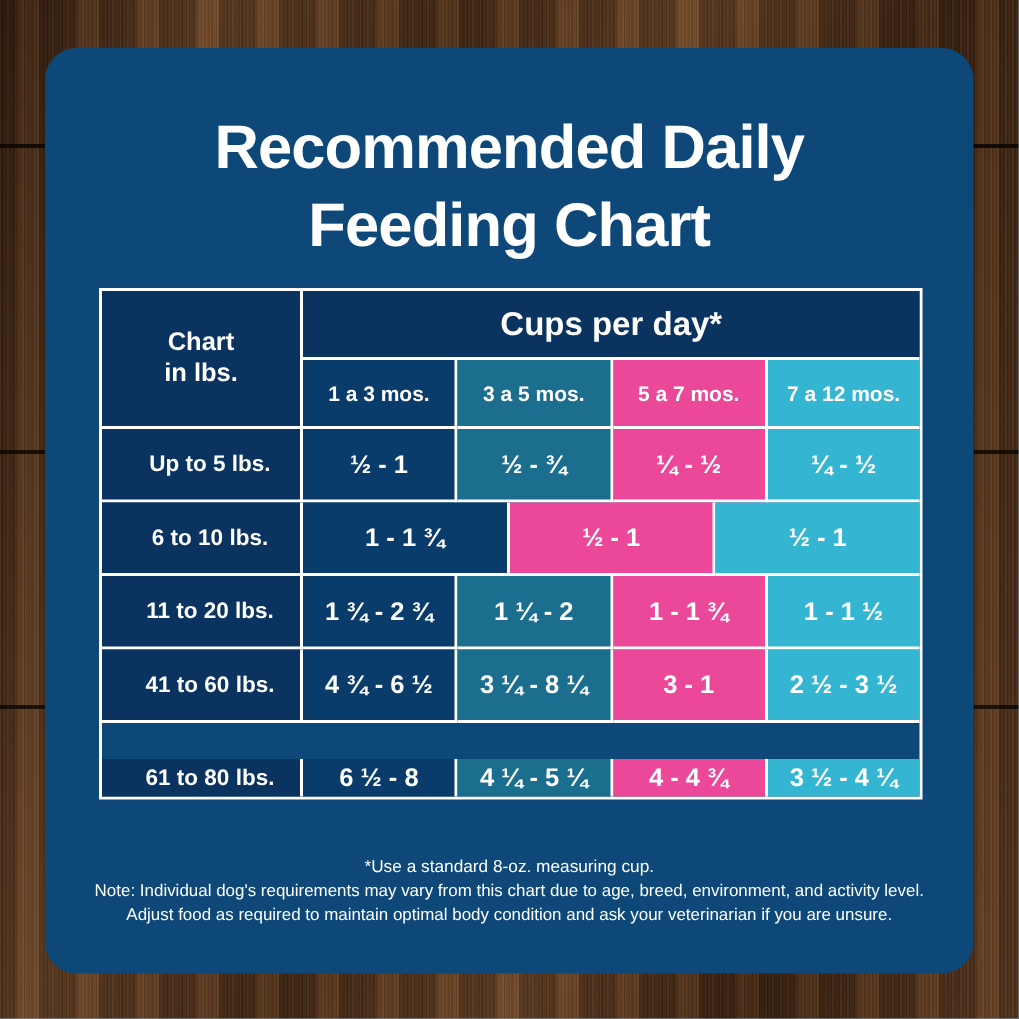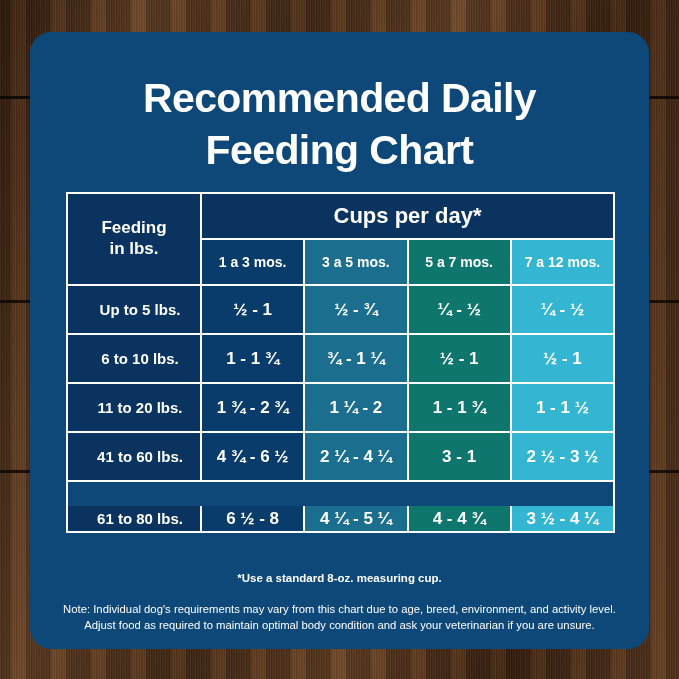--- a/index.html
+++ b/index.html
@@ -149,57 +149,57 @@
   }
   .cell-val {
     flex: 1 1 0;
     font-size: 17px;
     font-weight: bold;
   }
 
   
   .c0 { background: #0a3c6b; }
   .c1 { background: #1b6e8e; }
-  .c2 { background: #0f766e; }
+  .c2 { background: #ec4899; }
   .c3 { background: #34b6d2; }
 
   
   .footer {
     position: absolute;
     left: 14px;
     top: 540px;
     width: 591px;
     text-align: center;
     color: #ffffff;
   }
   .footer-star {
     font-size: 11.5px;
-    font-weight: bold;
-    margin-bottom: 17px;
+    font-weight: normal;
+    margin-bottom: 2px;
   }
   .footer-note { font-size: 11.3px; line-height: 1.45; }
 </style>
 </head>
 <body>
 
 <div id="stage">
 
   <div id="card">
 
     <div class="title">
       <div>Recommended Daily</div>
       <div>Feeding Chart</div>
     </div>
 
     <div id="table">
 
       <div class="trow">
         <div class="hdr-left">
           <div>
-            <div>Feeding</div>
+            <div>Chart</div>
             <div>in lbs.</div>
           </div>
         </div>
         <div class="hdr-right">
           <div class="hdr-span">Cups per day*</div>
           <div class="hdr-ages">
             <div class="hdr-age c0">1 a 3 mos.</div>
             <div class="hdr-age c1">3 a 5 mos.</div>
             <div class="hdr-age c2">5 a 7 mos.</div>
             <div class="hdr-age c3">7 a 12 mos.</div>
@@ -211,38 +211,37 @@
         <div class="cell cell-weight">Up to 5 lbs.</div>
         <div class="cell cell-val c0">½ - 1</div>
         <div class="cell cell-val c1">½ - ¾</div>
         <div class="cell cell-val c2">¼ - ½</div>
         <div class="cell cell-val c3">¼ - ½</div>
       </div>
 
       <div class="brow">
         <div class="cell cell-weight">6 to 10 lbs.</div>
         <div class="cell cell-val c0">1 - 1 ¾</div>
-        <div class="cell cell-val c1">¾ - 1 ¼</div>
         <div class="cell cell-val c2">½ - 1</div>
         <div class="cell cell-val c3">½ - 1</div>
       </div>
 
       <div class="brow">
         <div class="cell cell-weight">11 to 20 lbs.</div>
         <div class="cell cell-val c0">1 ¾ - 2 ¾</div>
         <div class="cell cell-val c1">1 ¼ - 2</div>
         <div class="cell cell-val c2">1 - 1 ¾</div>
         <div class="cell cell-val c3">1 - 1 ½</div>
       </div>
 
 
       <div class="brow">
         <div class="cell cell-weight">41 to 60 lbs.</div>
         <div class="cell cell-val c0">4 ¾ - 6 ½</div>
-        <div class="cell cell-val c1">2 ¼ - 4 ¼</div>
+        <div class="cell cell-val c1">3 ¼ - 8 ¼</div>
         <div class="cell cell-val c2">3 - 1</div>
         <div class="cell cell-val c3">2 ½ - 3 ½</div>
       </div>
 
       <div class="brow">
         <div class="cell cell-weight">61 to 80 lbs.</div>
         <div class="cell cell-val c0">6 ½ - 8</div>
         <div class="cell cell-val c1">4 ¼ - 5 ¼</div>
         <div class="cell cell-val c2">4 - 4 ¾</div>
         <div class="cell cell-val c3">3 ½ - 4 ¼</div>

